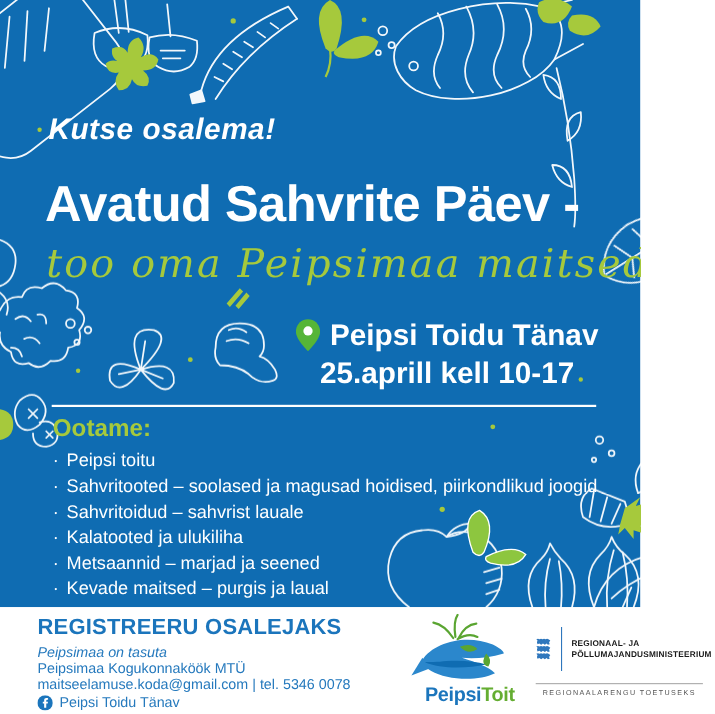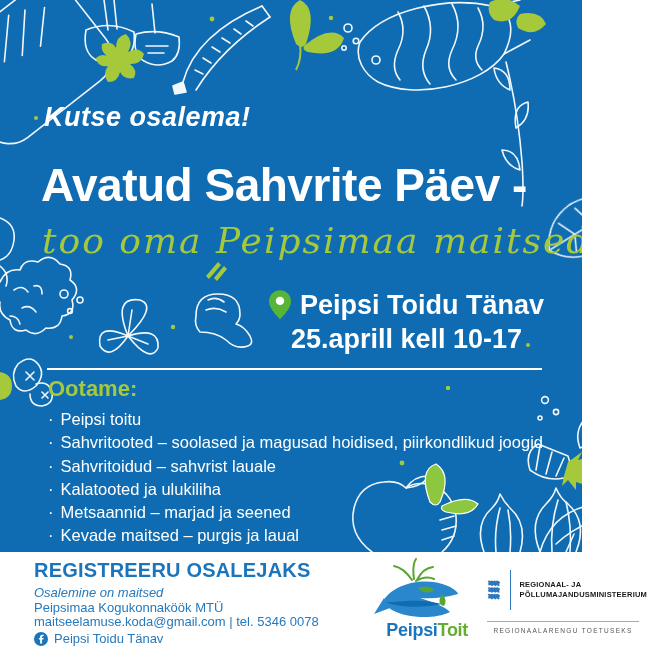--- a/index.html
+++ b/index.html
@@ -233,21 +233,21 @@
         <li>Kalatooted ja ulukiliha</li>
         <li>Metsaannid – marjad ja seened</li>
         <li>Kevade maitsed – purgis ja laual</li>
       </ul>
     </div>
   </div>
 
   <div class="footer">
     <div class="f-left">
       <h2 class="register-heading">REGISTREERU OSALEJAKS</h2>
-      <div class="f-line f-note">Osalemine on maitsed</div>
+      <div class="f-line f-note">Peipsimaa on tasuta</div>
       <div class="f-line">Peipsimaa Kogukonnaköök MTÜ</div>
       <div class="f-line">maitseelamuse.koda@gmail.com | tel. 5346 0078</div>
       <div class="fb-row">
         <svg class="fb-icon" viewBox="0 0 16 16">
           <circle cx="8" cy="8" r="8" fill="#1b75bc"></circle>
           <path d="M9.2,13 V8.6 h1.5 l0.3,-1.8 H9.2 V5.7 c0,-0.6 0.3,-1 1,-1 h0.9 V3.2 C10.7,3.1 10,3 9.4,3 C7.9,3 7,3.9 7,5.4 v1.4 H5.6 v1.8 H7 V13 Z" fill="#ffffff"></path>
         </svg>
         <div class="f-line">Peipsi Toidu Tänav</div>
       </div>
     </div>

